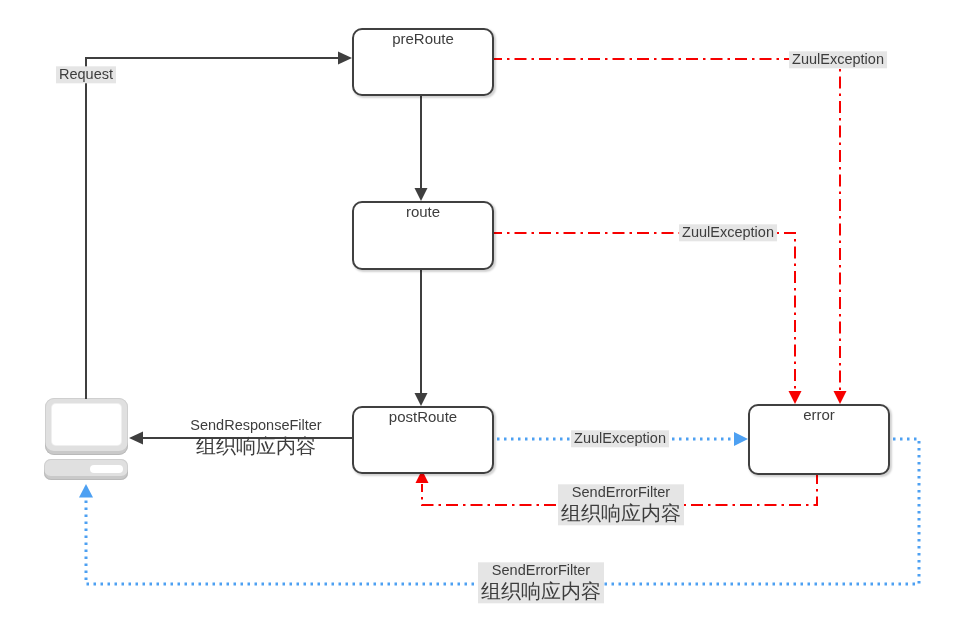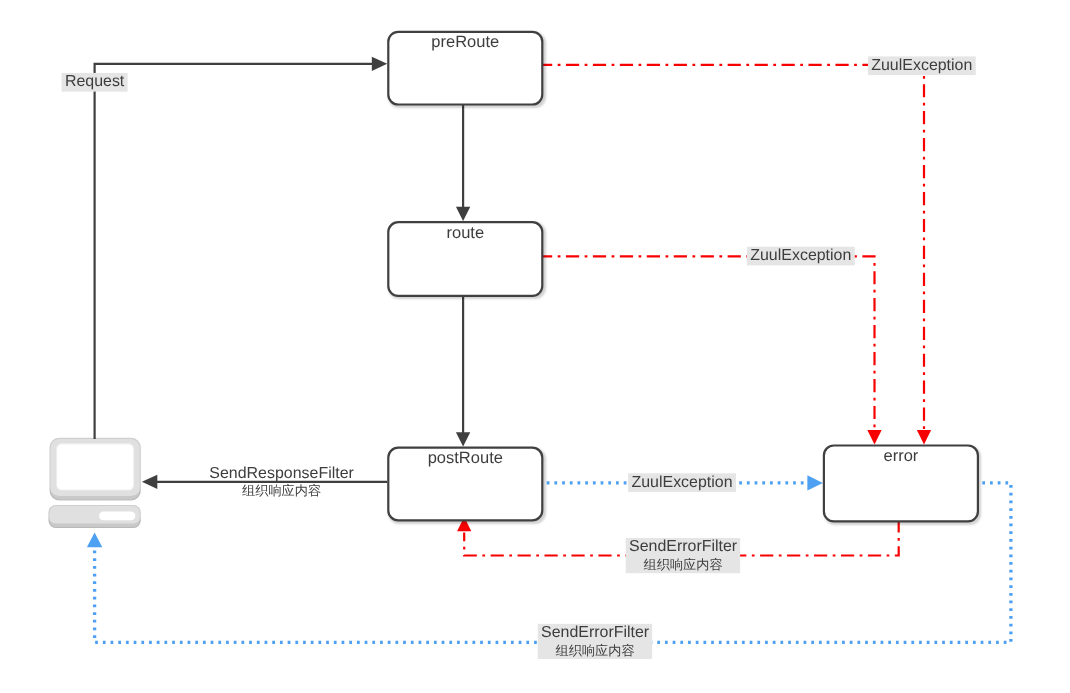--- a/index.html
+++ b/index.html
@@ -11,21 +11,21 @@
   svg.wires{position:absolute;left:0;top:0;pointer-events:none;}
   .node{
     position:absolute;background:#ffffff;border:2px solid #404040;border-radius:10px;
     display:flex;align-items:flex-start;justify-content:center;
     font-size:15px;color:#3d3d3d;box-shadow:1.5px 1.5px 2px rgba(0,0,0,0.18);
   }
   .edge-label{
     position:absolute;transform:translate(-50%,-50%);
     font-size:14.5px;color:#3d3d3d;text-align:center;line-height:1.2;white-space:nowrap;
   }
-  .edge-label .cjk{font-size:12px;display:block;}
+  .edge-label .cjk{font-size:20px;display:block;}
   .edge-label .en{display:block;}
   .bg-white{background:#e5e5e5;padding:0 3px;}
   
   .computer{position:absolute;left:40px;top:395px;width:92px;height:90px;}
   .monitor{
     position:absolute;left:5px;top:3px;width:83px;height:57px;background:#e0e0e0;
     border-radius:9px;box-shadow:inset 0 -4px 0 rgba(0,0,0,0.10), inset 0 0 0 1px #cfcfcf;
   }
   .screen{
     position:absolute;left:7px;top:6px;width:69px;height:41px;background:#ffffff;

